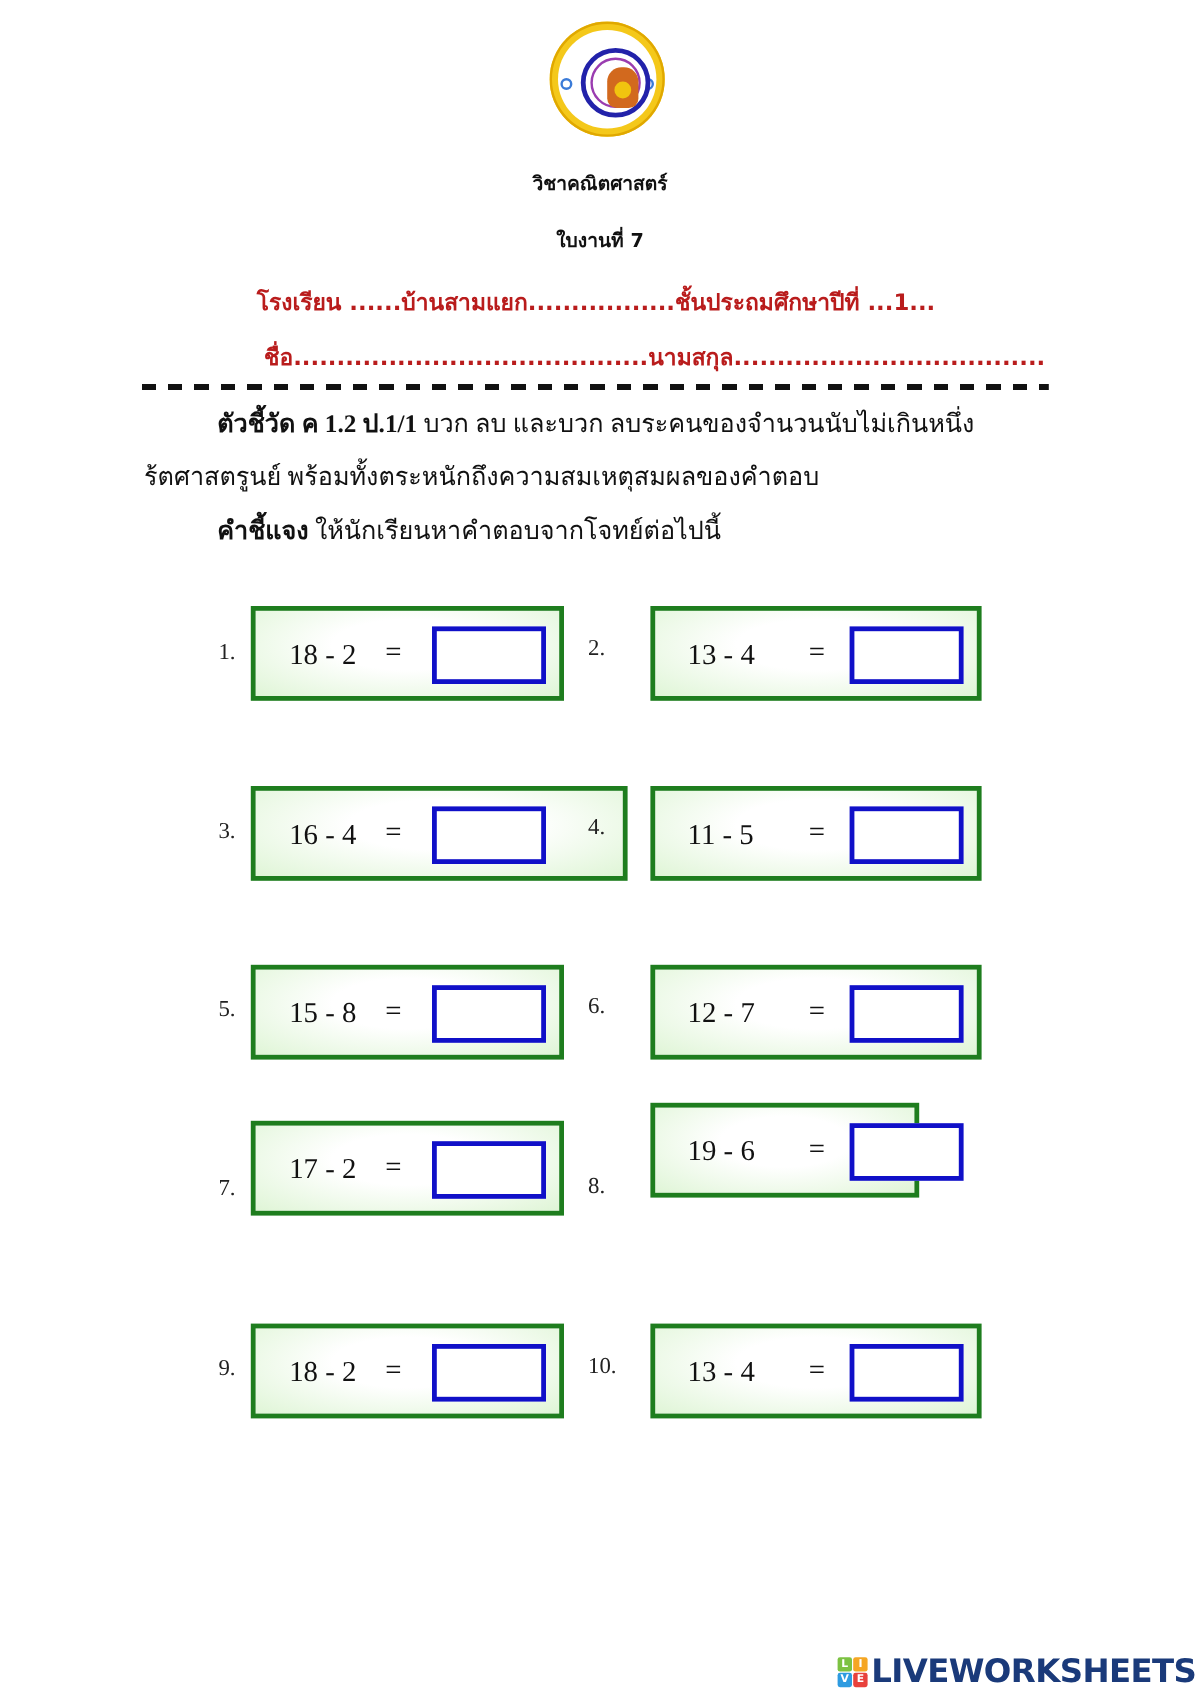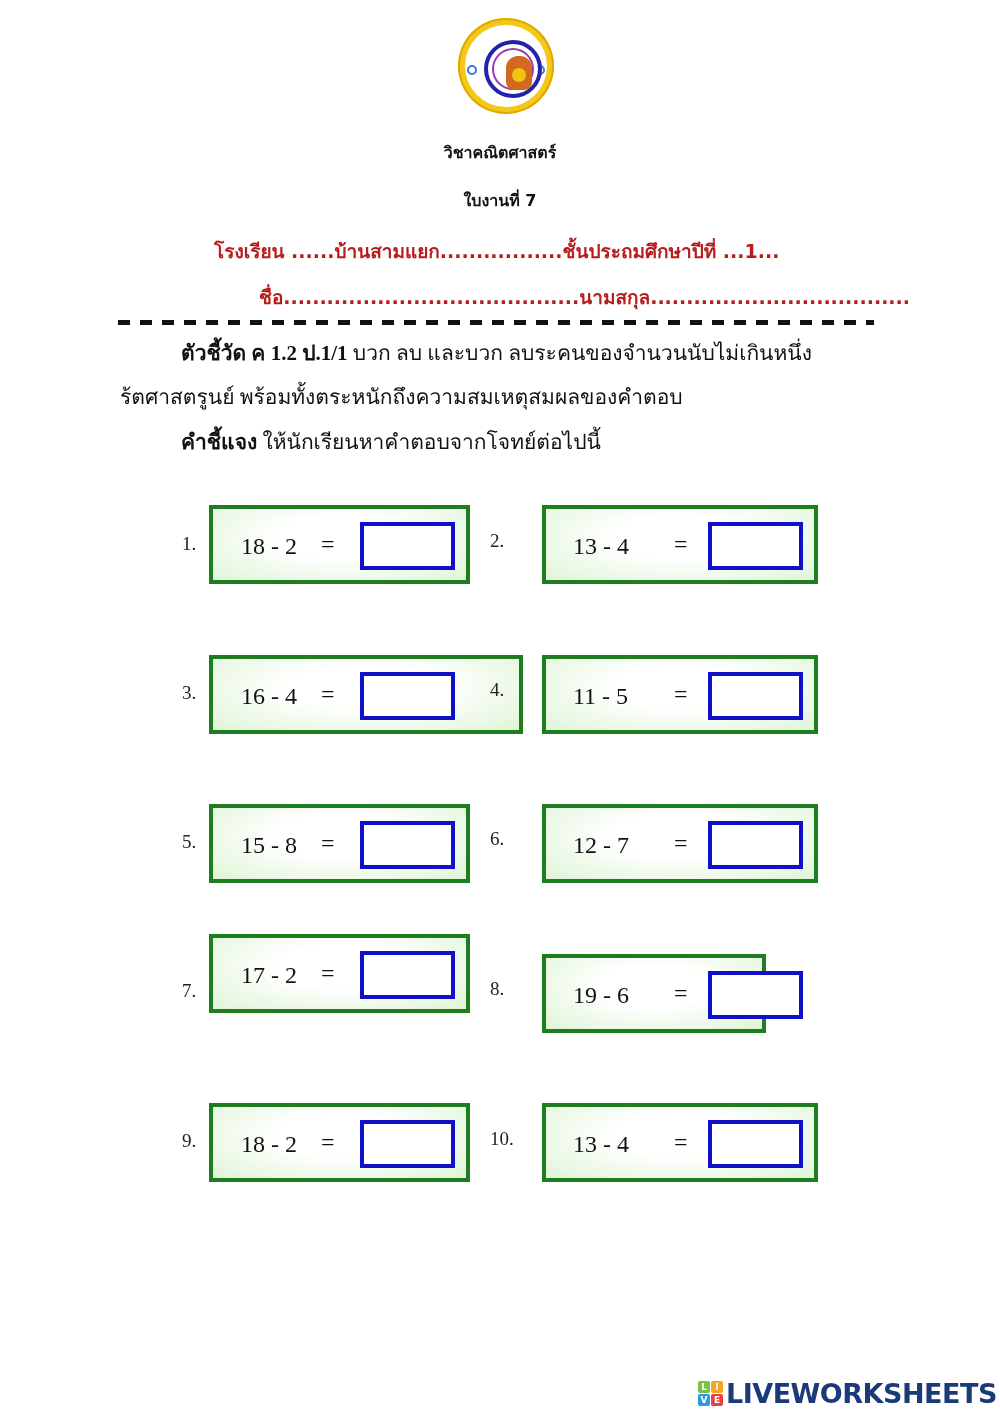--- a/index.html
+++ b/index.html
@@ -125,21 +125,21 @@
           <div class="emblem-inner"></div>
         </div>
       </div>
     </div>
   </div>
 </div>
 
 <div class="abs title" style="top:140px;">วิชาคณิตศาสตร์</div>
 <div class="abs title" style="top:188px;">ใบงานที่ 7</div>
 <div class="abs info-line" style="left:214px; top:236px;">โรงเรียน ......บ้านสามแยก.................ชั้นประถมศึกษาปีที่ ...1...</div>
-<div class="abs info-line" style="left:220px; top:282px;margin-left:39px;">ชื่อ.........................................นามสกุล....................................</div>
+<div class="abs info-line" style="left:220px; top:282px;">ชื่อ.........................................นามสกุล....................................</div>
 
 <div class="abs dash-line"></div>
 
 <div class="abs para" style="left:181px; top:336px;">
   <b>ตัวชี้วัด  ค 1.2  ป.1/1</b><span> บวก ลบ และบวก ลบระคนของจำนวนนับไม่เกินหนึ่ง</span>
 </div>
 <div class="abs para" style="left:120px; top:380px;">ร้ตศาสตรูนย์ พร้อมทั้งตระหนักถึงความสมเหตุสมผลของคำตอบ</div>
 <div class="abs para" style="left:181px; top:425px;">
   <b>คำชี้แจง</b><span>  ให้นักเรียนหาคำตอบจากโจทย์ต่อไปนี้</span>
 </div>
@@ -194,21 +194,21 @@
 </div>
 
 <div class="abs num" style="left:490px; top:828px;">6.</div>
 <div class="abs green-box" style="left:542px; top:804px; width:276px; height:79px;">
   <span class="expr" style="left:27px;">12 - 7</span>
   <span class="eq" style="left:128px;">=</span>
   <input class="answer" style="left: 162px;" type="text" value="">
 </div>
 
 <div class="abs num" style="left:490px; top:978px;">8.</div>
-<div class="abs green-box" style="left:542px; top:954px; width:224px; height:79px;">
+<div class="abs green-box" style="left:542px; top:919px; width:224px; height:79px;">
   <span class="expr" style="left:27px;">19 - 6</span>
   <span class="eq" style="left:128px;">=</span>
   <input class="answer" style="left: 162px;" type="text" value="">
 </div>
 
 <div class="abs num" style="left:490px; top:1128px;">10.</div>
 <div class="abs green-box" style="left:542px; top:1103px; width:276px; height:79px;">
   <span class="expr" style="left:27px;">13 - 4</span>
   <span class="eq" style="left:128px;">=</span>
   <input class="answer" style="left: 162px;" type="text" value="">

